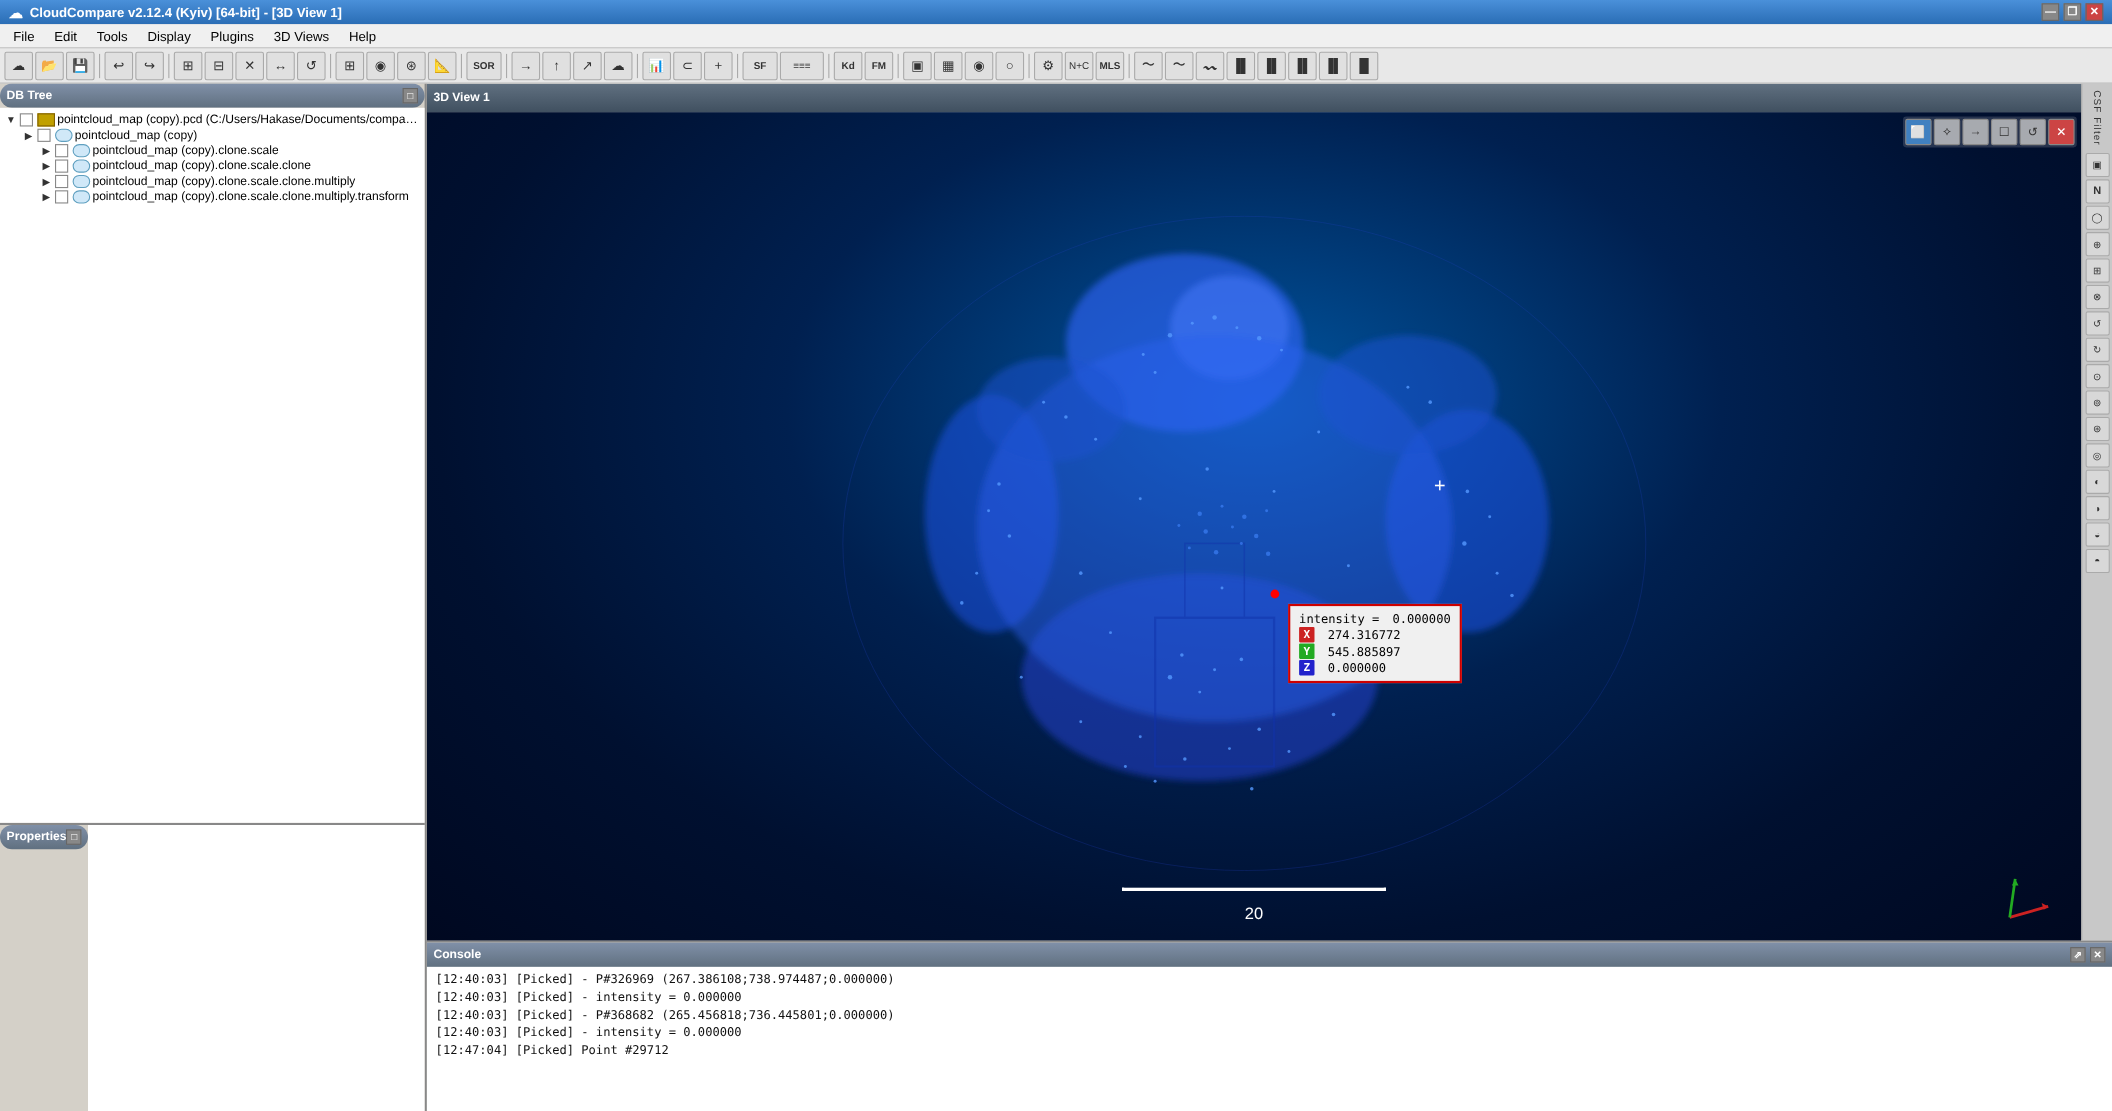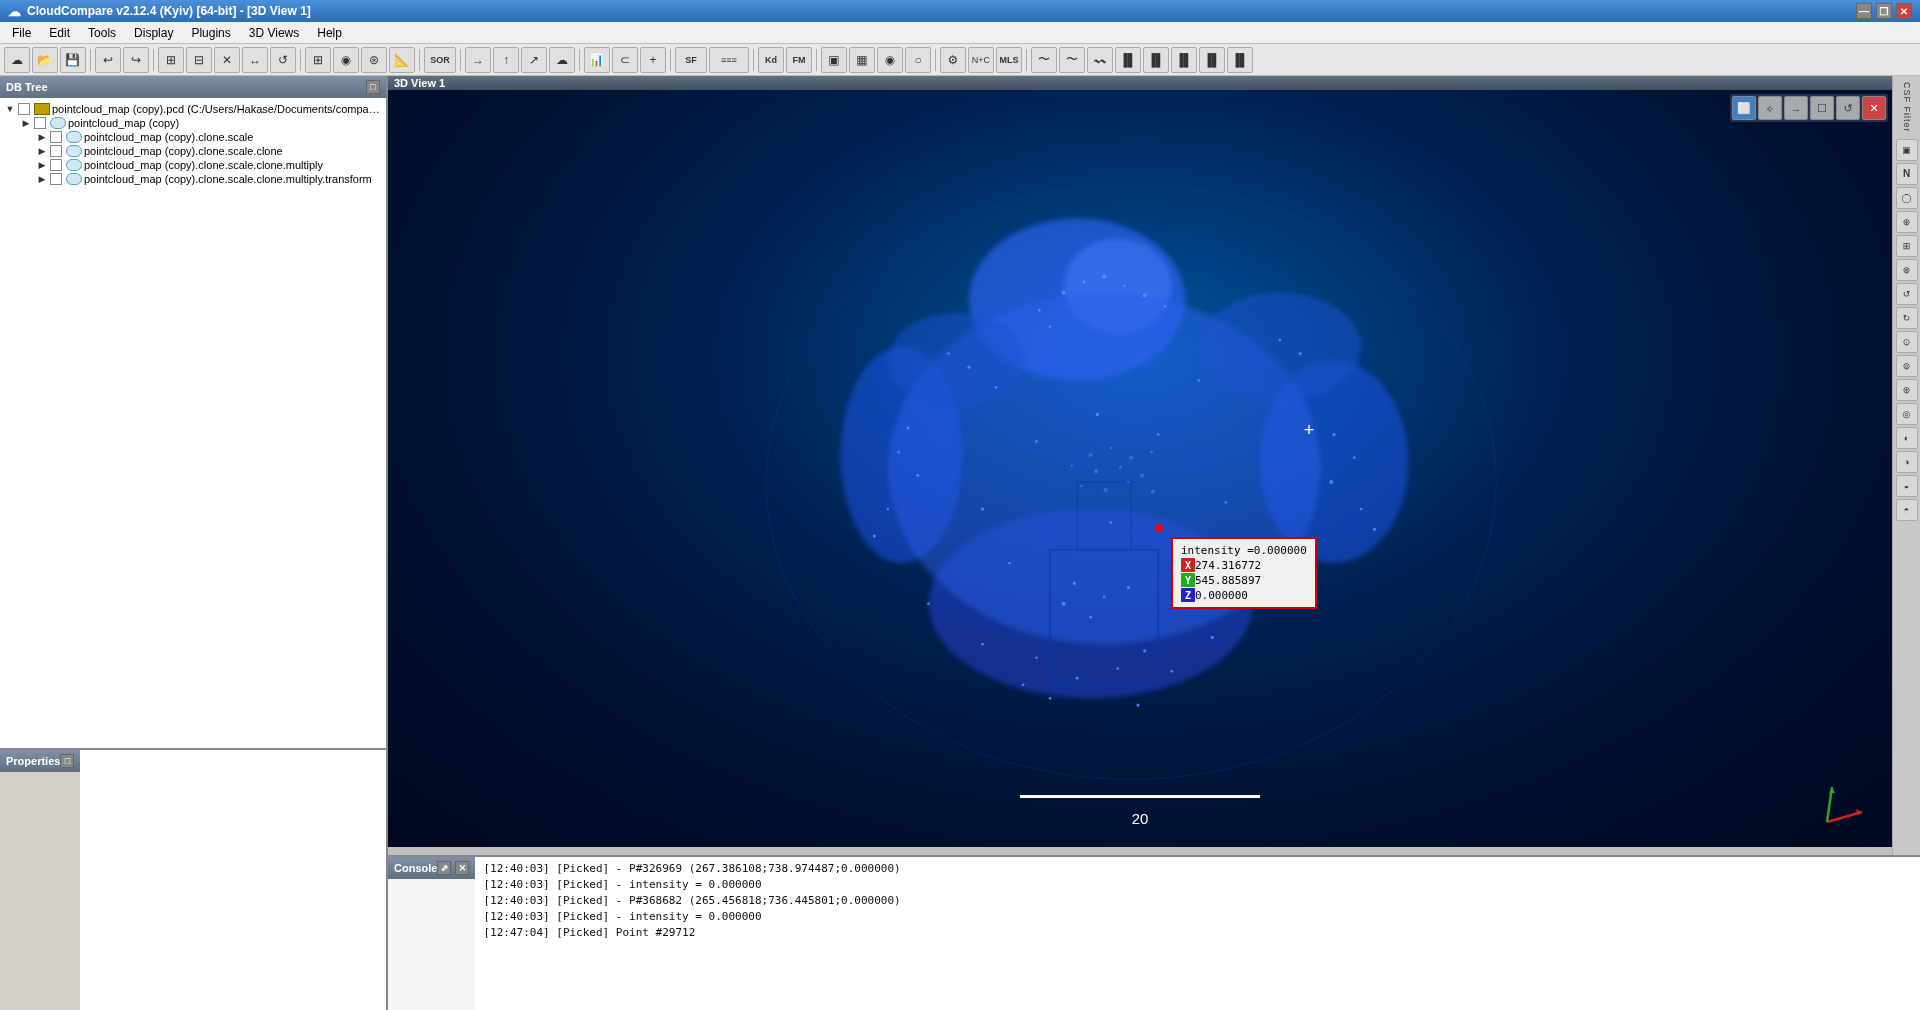--- a/index.html
+++ b/index.html
@@ -90,20 +90,21 @@
     .panel-header {
       height: 22px;
       background: linear-gradient(to bottom, #8090a8, #607080);
       color: white;
       display: flex;
       align-items: center;
       justify-content: space-between;
       padding: 0 6px;
       font-size: 11px;
       font-weight: bold;
+      border-radius: 11px;
     }
     .panel-header-btn {
       width: 14px; height: 14px;
       background: #888;
       border: 1px solid #666;
       display: inline-flex; align-items: center; justify-content: center;
       font-size: 9px; color: white; cursor: pointer;
     }
     .panel-content {
       flex: 1;
@@ -153,21 +154,21 @@
       background: white;
     }
 
     
     #view-3d {
       flex: 1;
       position: relative;
       overflow: hidden;
     }
     #view-3d-header {
-      height: 14px;
+      height: 26px;
       background: linear-gradient(to bottom, #607080, #405060);
       color: white;
       display: flex;
       align-items: center;
       padding: 0 6px;
       font-size: 11px;
       font-weight: bold;
     }
     #view-3d-canvas {
       width: 100%;
@@ -189,21 +190,21 @@
     
     #coord-popup {
       position: absolute;
       background: #f0f0f0;
       border: 2px solid #cc0000;
       padding: 4px 8px;
       font-size: 11px;
       font-family: monospace;
       pointer-events: none;
     }
-    .coord-row { display: flex; align-items: center; gap: 0; margin: 1px 0; }
+    .coord-row { display: flex; align-items: center; gap: 12px; margin: 1px 0; }
     .coord-label {
       width: 14px; height: 14px;
       display: inline-flex; align-items: center; justify-content: center;
       color: white; font-weight: bold; font-size: 10px; border-radius: 1px;
     }
     .coord-value { font-family: monospace; font-size: 11px; }
 
     
     #right-toolbar {
       width: 28px;
@@ -279,21 +280,21 @@
       right: 20px;
       width: 60px; height: 60px;
     }
 
     
     #console-panel {
       height: 155px;
       background: #f5f5f5;
       border-top: 2px solid #888;
       display: flex;
-      flex-direction: row;
+      flex-direction: column;
     }
     #console-header {
       height: 22px;
       background: linear-gradient(to bottom, #8090a8, #607080);
       color: white;
       display: flex;
       align-items: center;
       justify-content: space-between;
       padding: 0 6px;
       font-size: 11px;

